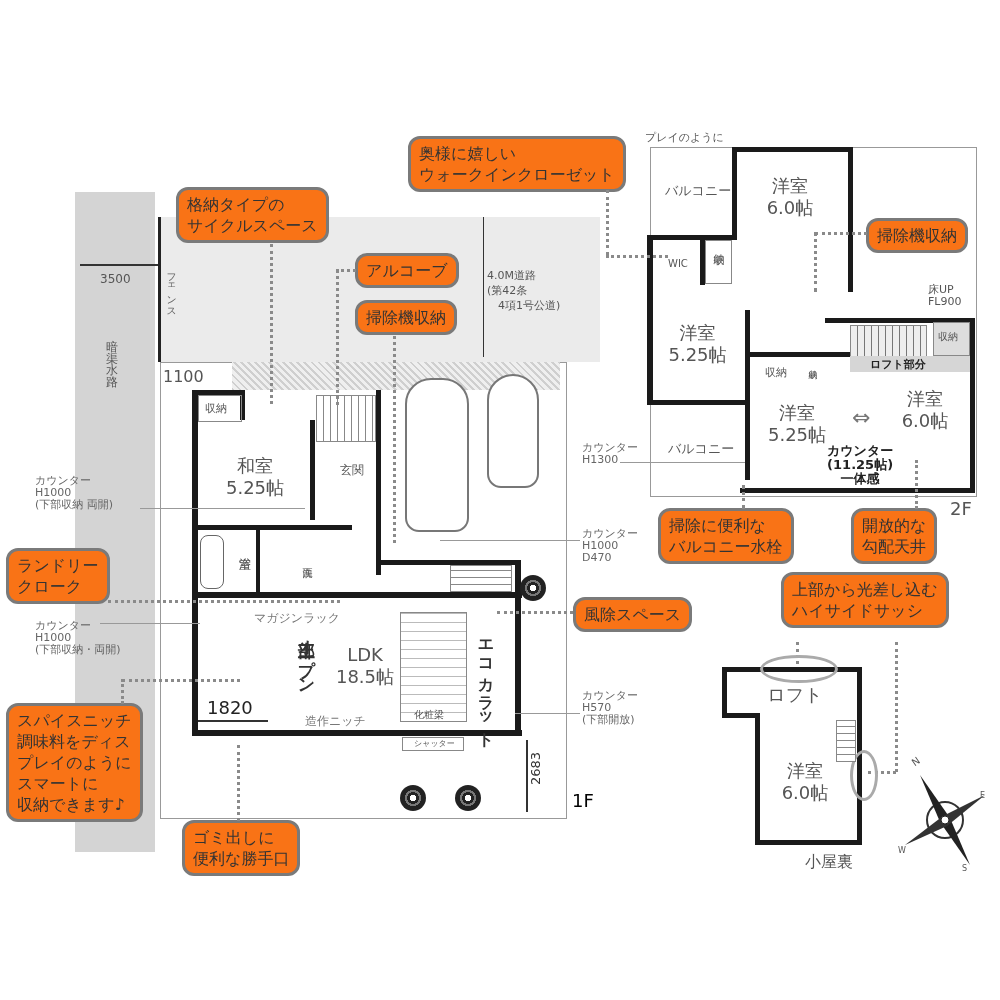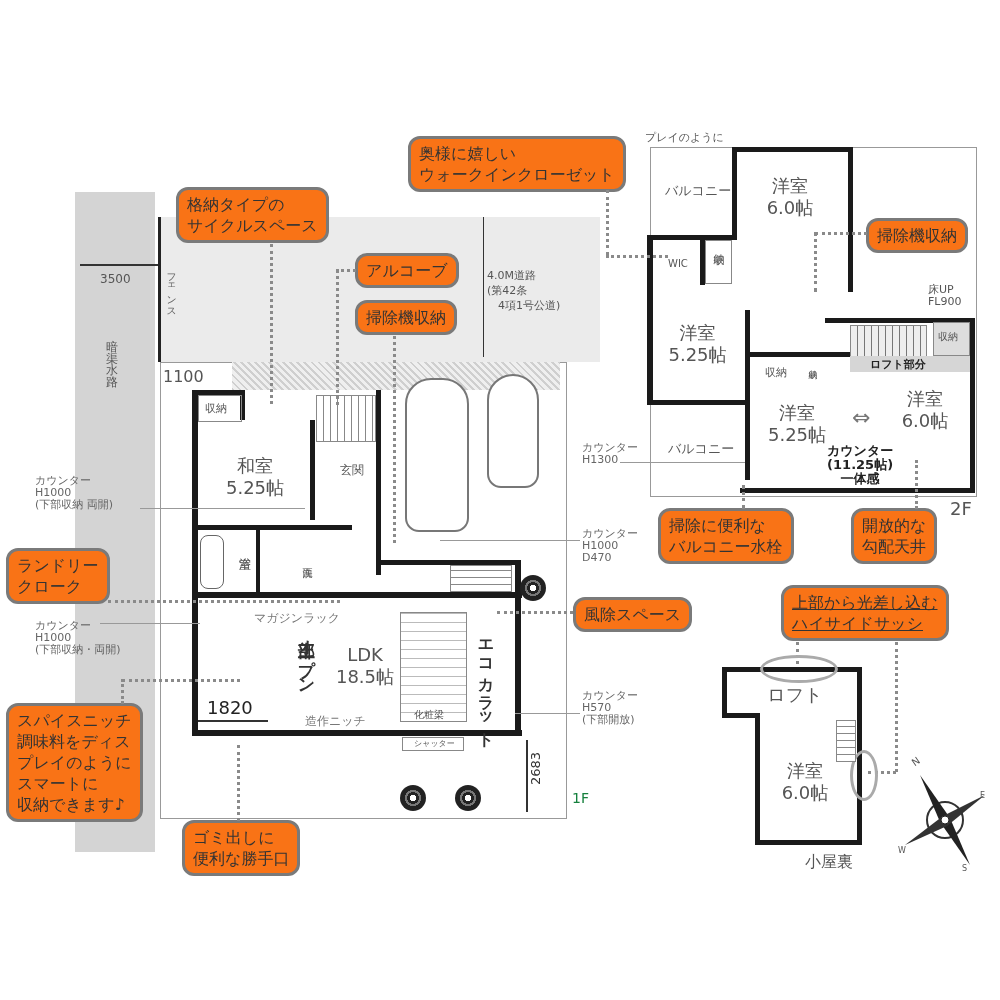--- a/index.html
+++ b/index.html
@@ -77,21 +77,21 @@
 <div class="small" style="left:414px;top:738px;font-size:8px;">シャッター</div>
 <div class="stairh" style="left:450px;top:565px;width:60px;height:25px;"></div>
 
 <div class="abs" style="left:198px;top:720px;width:70px;border-top:2px solid #333;"></div>
 <div class="small" style="left:207px;top:697px;font-size:18px;color:#222;">1820</div>
 <div class="abs" style="left:526px;top:740px;width:2px;height:72px;background:#333;"></div>
 <div class="abs vtext" style="left:528px;top:752px;font-size:13px;color:#333;writing-mode:vertical-rl;text-orientation:sideways;transform:rotate(180deg);">2683</div>
 <div class="plant" style="left:520px;top:575px;"></div>
 <div class="plant" style="left:400px;top:785px;"></div>
 <div class="plant" style="left:455px;top:785px;"></div>
-<div class="small" style="left:572px;top:790px;font-size:14px;color:#15803d;text-align:right;">1F</div>
+<div class="small" style="left:572px;top:790px;font-size:18px;color:#000000;text-align:right;">1F</div>
 
 <div class="label" style="left:35px;top:475px;">カウンター
 H1000
 (下部収納 両開)</div>
 <div class="abs" style="left:140px;top:508px;width:165px;border-top:1px solid #999;"></div>
 <div class="label" style="left:35px;top:620px;">カウンター
 H1000
 (下部収納・両開)</div>
 <div class="abs" style="left:100px;top:623px;width:100px;border-top:1px solid #999;"></div>
 <div class="label" style="left:582px;top:528px;">カウンター
@@ -180,21 +180,21 @@
 <div class="callout" style="left:866px;top:218px;">掃除機収納</div>
 <div class="doth" style="left:815px;top:232px;width:52px;"></div>
 <div class="dotv" style="left:814px;top:232px;height:60px;"></div>
 <div class="callout" style="left:658px;top:508px;">掃除に便利な
 バルコニー水栓</div>
 <div class="dotv" style="left:742px;top:485px;height:24px;"></div>
 <div class="callout" style="left:851px;top:508px;">開放的な
 勾配天井</div>
 <div class="dotv" style="left:915px;top:460px;height:49px;"></div>
 
-<div class="callout" style="left:781px;top:585px;text-decoration:underline;">上部から光差し込む
+<div class="callout" style="left:781px;top:572px;">上部から光差し込む
 ハイサイドサッシ</div>
 <div class="dotv" style="left:796px;top:642px;height:28px;"></div>
 <div class="dotv" style="left:895px;top:642px;height:130px;"></div>
 <div class="doth" style="left:868px;top:771px;width:28px;"></div>
 <div class="wall" style="left:722px;top:667px;width:5px;height:50px;"></div>
 <div class="wall" style="left:722px;top:667px;width:140px;height:5px;"></div>
 <div class="wall" style="left:857px;top:667px;width:5px;height:178px;"></div>
 <div class="wall" style="left:722px;top:713px;width:38px;height:5px;"></div>
 <div class="wall" style="left:755px;top:713px;width:5px;height:132px;"></div>
 <div class="wall" style="left:755px;top:840px;width:107px;height:5px;"></div>

